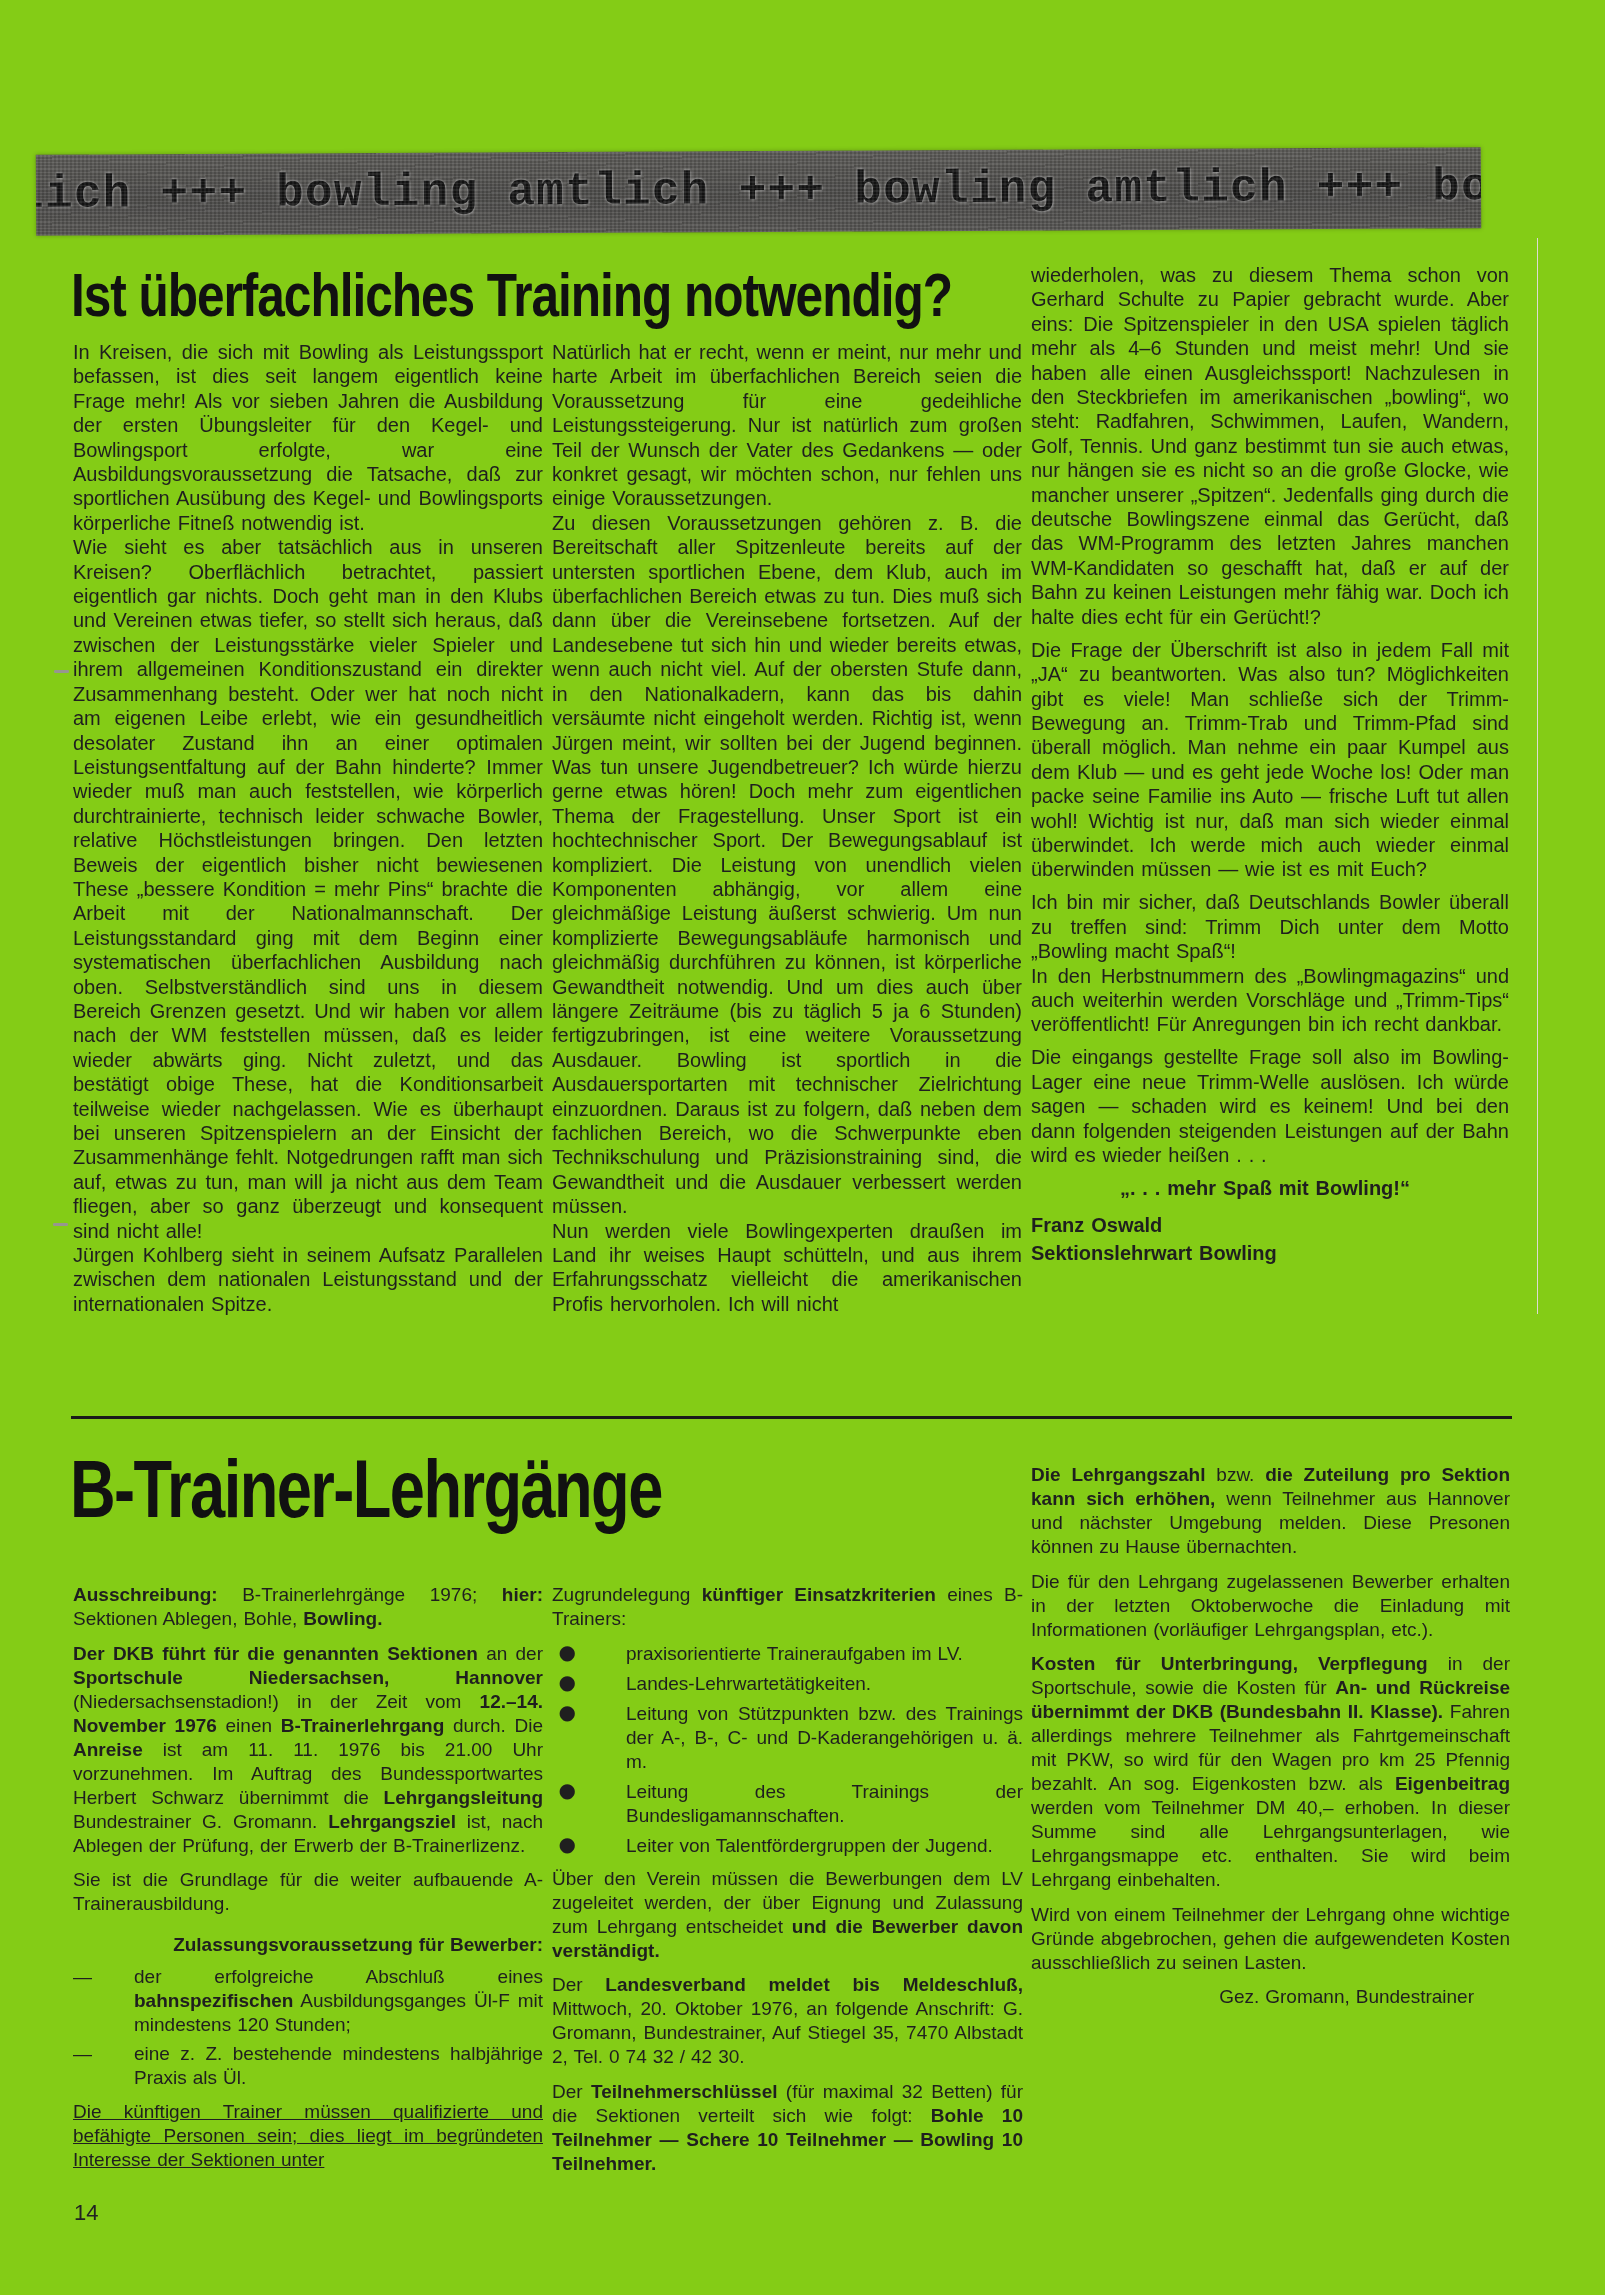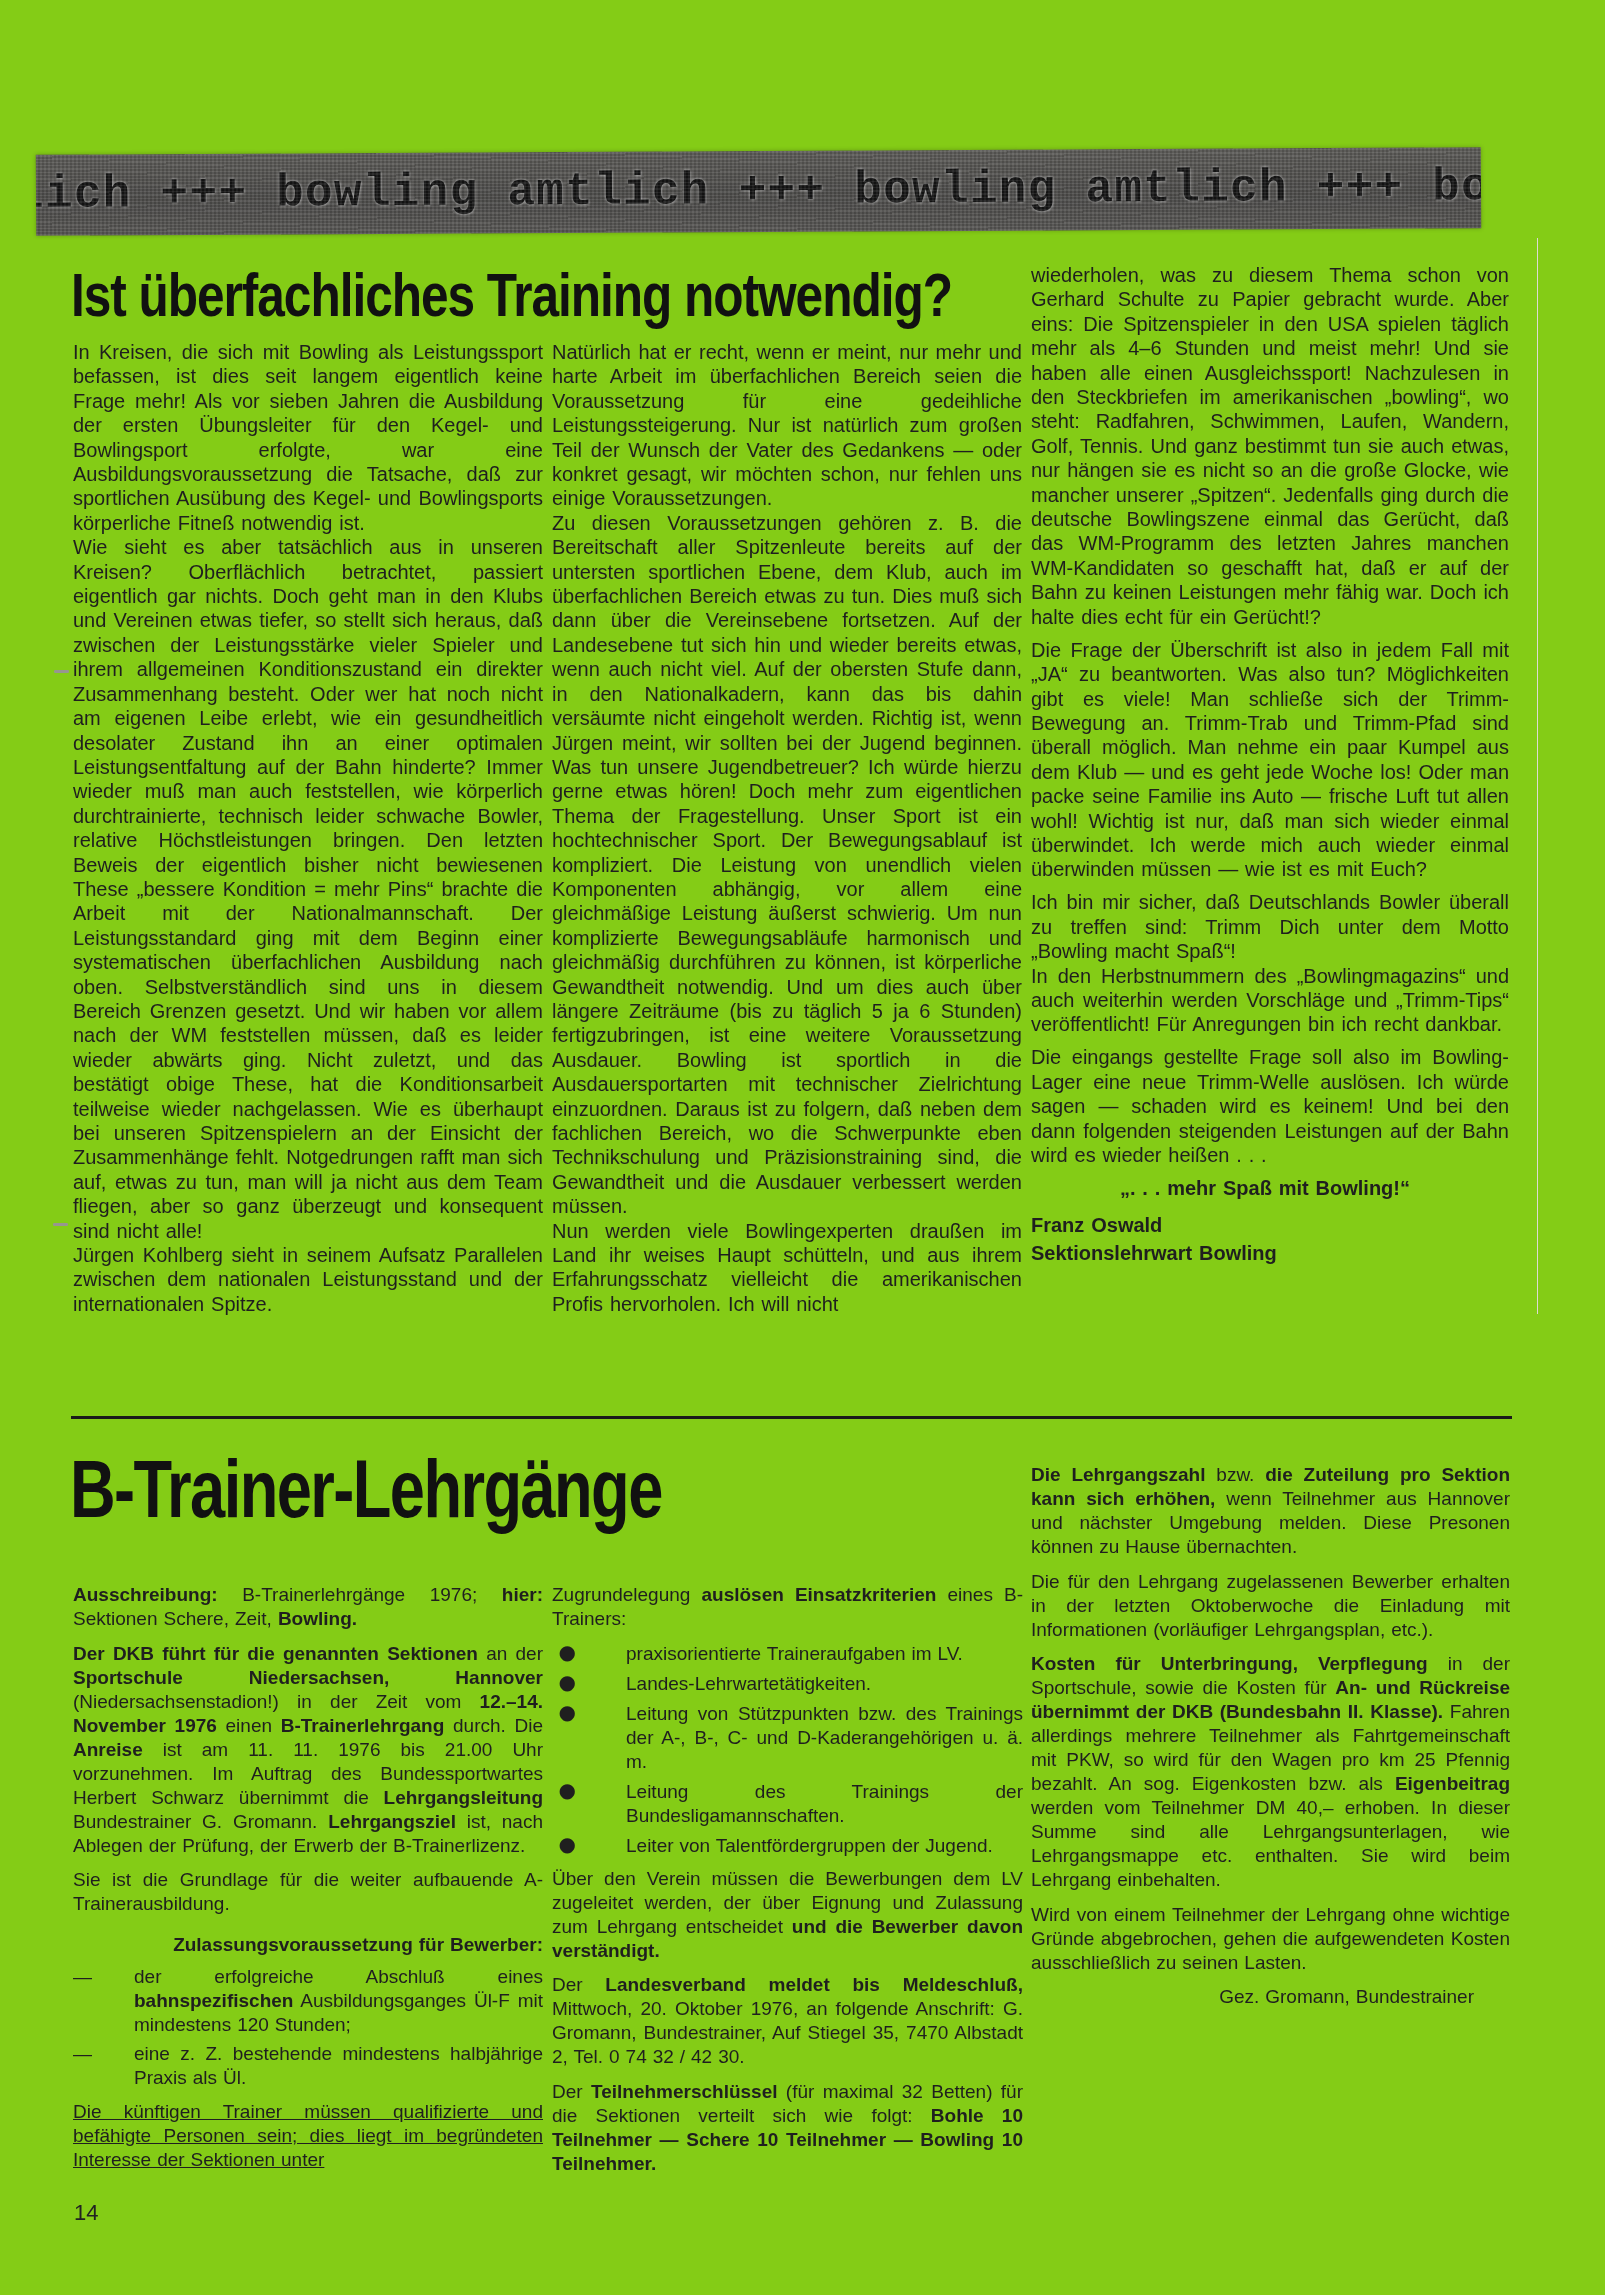--- a/index.html
+++ b/index.html
@@ -93,37 +93,37 @@
       <div>Franz Oswald</div>
       <div>Sektionslehrwart Bowling</div>
     </div>
   </div>
 
   <div class="rule"></div>
 
   <div class="t2">B-Trainer-Lehrgänge</div>
 
   <div class="col a2 a2c1">
-    <p><span class="b">Ausschreibung:</span><span> B-Trainerlehrgänge 1976; </span><span class="b">hier:</span><span> Sektionen Schere, Zeit, </span><span class="b">Bowling.</span></p>
+    <p><span class="b">Ausschreibung:</span><span> B-Trainerlehrgänge 1976; </span><span class="b">hier:</span><span> Sektionen Ablegen, Bohle, </span><span class="b">Bowling.</span></p>
     <p><span class="b">Der DKB führt für die genannten Sektionen</span><span> an der </span><span class="b">Sportschule Niedersachsen, Hannover</span><span> (Niedersachsenstadion!) in der Zeit vom </span><span class="b">12.–14. November 1976</span><span> einen </span><span class="b">B-Trainerlehrgang</span><span> durch. Die </span><span class="b">Anreise</span><span> ist am 11. 11. 1976 bis 21.00 Uhr vorzunehmen. Im Auftrag des Bundessportwartes Herbert Schwarz übernimmt die </span><span class="b">Lehrgangsleitung</span><span> Bundestrainer G. Gromann. </span><span class="b">Lehrgangsziel</span><span> ist, nach Ablegen der Prüfung, der Erwerb der B-Trainerlizenz.</span></p>
     <p>Sie ist die Grundlage für die weiter aufbauende A-Trainerausbildung.</p>
     <div class="bh">Zulassungsvoraussetzung für Bewerber:</div>
     <div class="dl">
       <span class="dash">—</span>
       <span><span>der erfolgreiche Abschluß eines </span><span class="b">bahnspezifischen</span><span> Ausbildungsganges Ül-F mit mindestens 120 Stunden;</span></span>
     </div>
     <div class="dl">
       <span class="dash">—</span>
       <span><span>eine z. Z. bestehende mindestens halbjährige Praxis als Ül.</span></span>
     </div>
     <p style="margin-top:10.6px;text-decoration:underline;">Die künftigen Trainer müssen qualifizierte und befähigte Personen sein; dies liegt im begründeten Interesse der Sektionen unter</p>
   </div>
 
   <div class="col a2 a2c2">
-    <p><span>Zugrundelegung </span><span class="b">auslösen Einsatzkriterien</span><span> eines B-Trainers:</span></p>
+    <p><span>Zugrundelegung </span><span class="b">künftiger Einsatzkriterien</span><span> eines B-Trainers:</span></p>
     <div class="bl">
       <span class="dot">●</span>
       <span>praxisorientierte Traineraufgaben im LV.</span>
     </div>
     <div class="bl">
       <span class="dot">●</span>
       <span>Landes-Lehrwartetätigkeiten.</span>
     </div>
     <div class="bl">
       <span class="dot">●</span>

